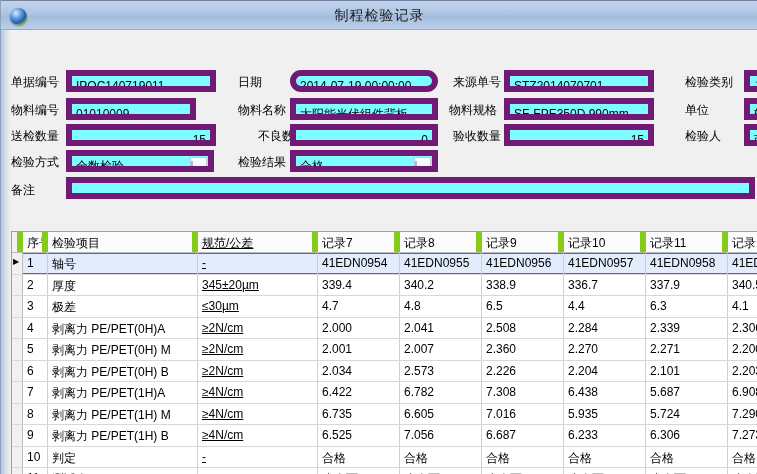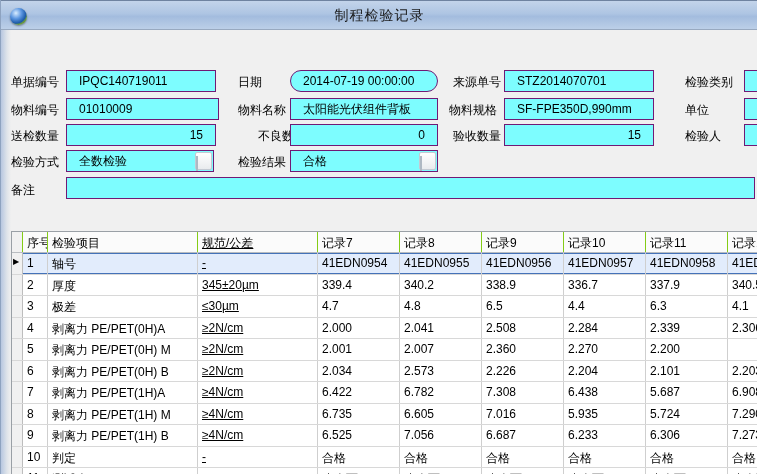--- a/index.html
+++ b/index.html
@@ -33,22 +33,22 @@
   
   .edge-strip{
     position:absolute; left:0; top:30px; width:10px; height:444px;
     background:linear-gradient(90deg,#b7c7e0 0%, #dfe4ea 60%, #f0f0f0 100%);
   }
   
   .fl{ position:absolute; height:16px; white-space:nowrap; }
   .ff{
     position:absolute; height:22px; line-height:20px;
     background:var(--field_bg);
-    border:1px solid #701a75;
-    padding:0 12px; white-space:nowrap; overflow:hidden;
+    border:6px solid #701a75;
+    padding:0 4px; white-space:nowrap; overflow:hidden;
   }
   .ff.num{ text-align:right; }
   .combo .btn{
     position:absolute; right:1px; top:1px; width:17px; height:18px;
     background:linear-gradient(#ffffff,#e9ebee);
     border:1px solid #c4cad3; border-radius:2px;
   }
   .combo .chev{
     width:7px; height:7px; margin:3px auto 0;
     border-right:2px solid #aeb8c3; border-bottom:2px solid #aeb8c3;
@@ -63,21 +63,21 @@
   .grow{ display:flex; height:21.5px; border-bottom:1px solid #d8d8d8; background:#fff; }
   .grow.header{ height:21px; background:#fbfbfb; border-bottom:1px solid #b8bcc0; }
   .grow.sel{
     background:var(--selection_bg);
     box-shadow: inset 0 1px 0 var(--selection_border), inset 0 -1px 0 var(--selection_border);
   }
   .gc{
     flex:none; padding:3px 0 0 4px; border-right:1px solid #cfcfcf;
     white-space:nowrap; overflow:hidden; font-size:12px;
   }
-  .grow.header .gc{ border-right:1px solid #84cc16; }
+  .grow.header .gc{ border-right:6px solid #84cc16; }
   .gc.ind{ width:11px; background:#f1f1f1; border-right:1px solid #bdbdbd; padding:4px 0 0 1px; font-size:8px; color:#000; }
   .gc.no{ width:25px; }
   .gc.item{ width:150px; }
   .gc.spec{ width:120px;text-decoration:underline; }
   .gc.val{ width:82px; }
 </style>
 </head>
 <body>
 
 <div class="window">
@@ -92,21 +92,21 @@
   <div class="fl" style="left:10px;top:74px;">单据编号</div>
   <div class="ff" style="left:65px;top:70px;width:150px;">IPQC140719011</div>
   <div class="fl" style="left:237px;top:74px;">日期</div>
   <div class="ff" style="left:289px;top:70px;width:148px;border-radius:11px;">2014-07-19 00:00:00</div>
   <div class="fl" style="left:452px;top:74px;">来源单号</div>
   <div class="ff" style="left:503px;top:70px;width:150px;">STZ2014070701</div>
   <div class="fl" style="left:684px;top:74px;">检验类别</div>
   <div class="ff" style="left:743px;top:70px;width:60px;">二</div>
 
   <div class="fl" style="left:10px;top:102px;">物料编号</div>
-  <div class="ff" style="left:65px;top:98px;width:153px;">01010009</div>
+  <div class="ff" style="left:65px;top:98px;width:130px;">01010009</div>
   <div class="fl" style="left:237px;top:102px;">物料名称</div>
   <div class="ff" style="left:289px;top:98px;width:148px;">太阳能光伏组件背板</div>
   <div class="fl" style="left:448px;top:102px;">物料规格</div>
   <div class="ff" style="left:503px;top:98px;width:150px;">SF-FPE350D,990mm</div>
   <div class="fl" style="left:684px;top:102px;">单位</div>
   <div class="ff" style="left:743px;top:98px;width:60px;">轴</div>
 
   <div class="fl" style="left:10px;top:128px;">送检数量</div>
   <div class="ff num" style="left:65px;top:124px;width:150px;">15</div>
   <div class="fl" style="left:237px;top:128px;margin-left:20px;">不良数量</div>
@@ -193,20 +193,21 @@
       </div>
       <div class="grow">
         <div class="gc ind"></div>
         <div class="gc no">5</div>
         <div class="gc item">剥离力 PE/PET(0H) M</div>
         <div class="gc spec">≥2N/cm</div>
         <div class="gc val">2.001</div>
         <div class="gc val">2.007</div>
         <div class="gc val">2.360</div>
         <div class="gc val">2.270</div>
+        <div class="gc val">2.271</div>
         <div class="gc val">2.200</div>
       </div>
       <div class="grow">
         <div class="gc ind"></div>
         <div class="gc no">6</div>
         <div class="gc item">剥离力 PE/PET(0H) B</div>
         <div class="gc spec">≥2N/cm</div>
         <div class="gc val">2.034</div>
         <div class="gc val">2.573</div>
         <div class="gc val">2.226</div>

